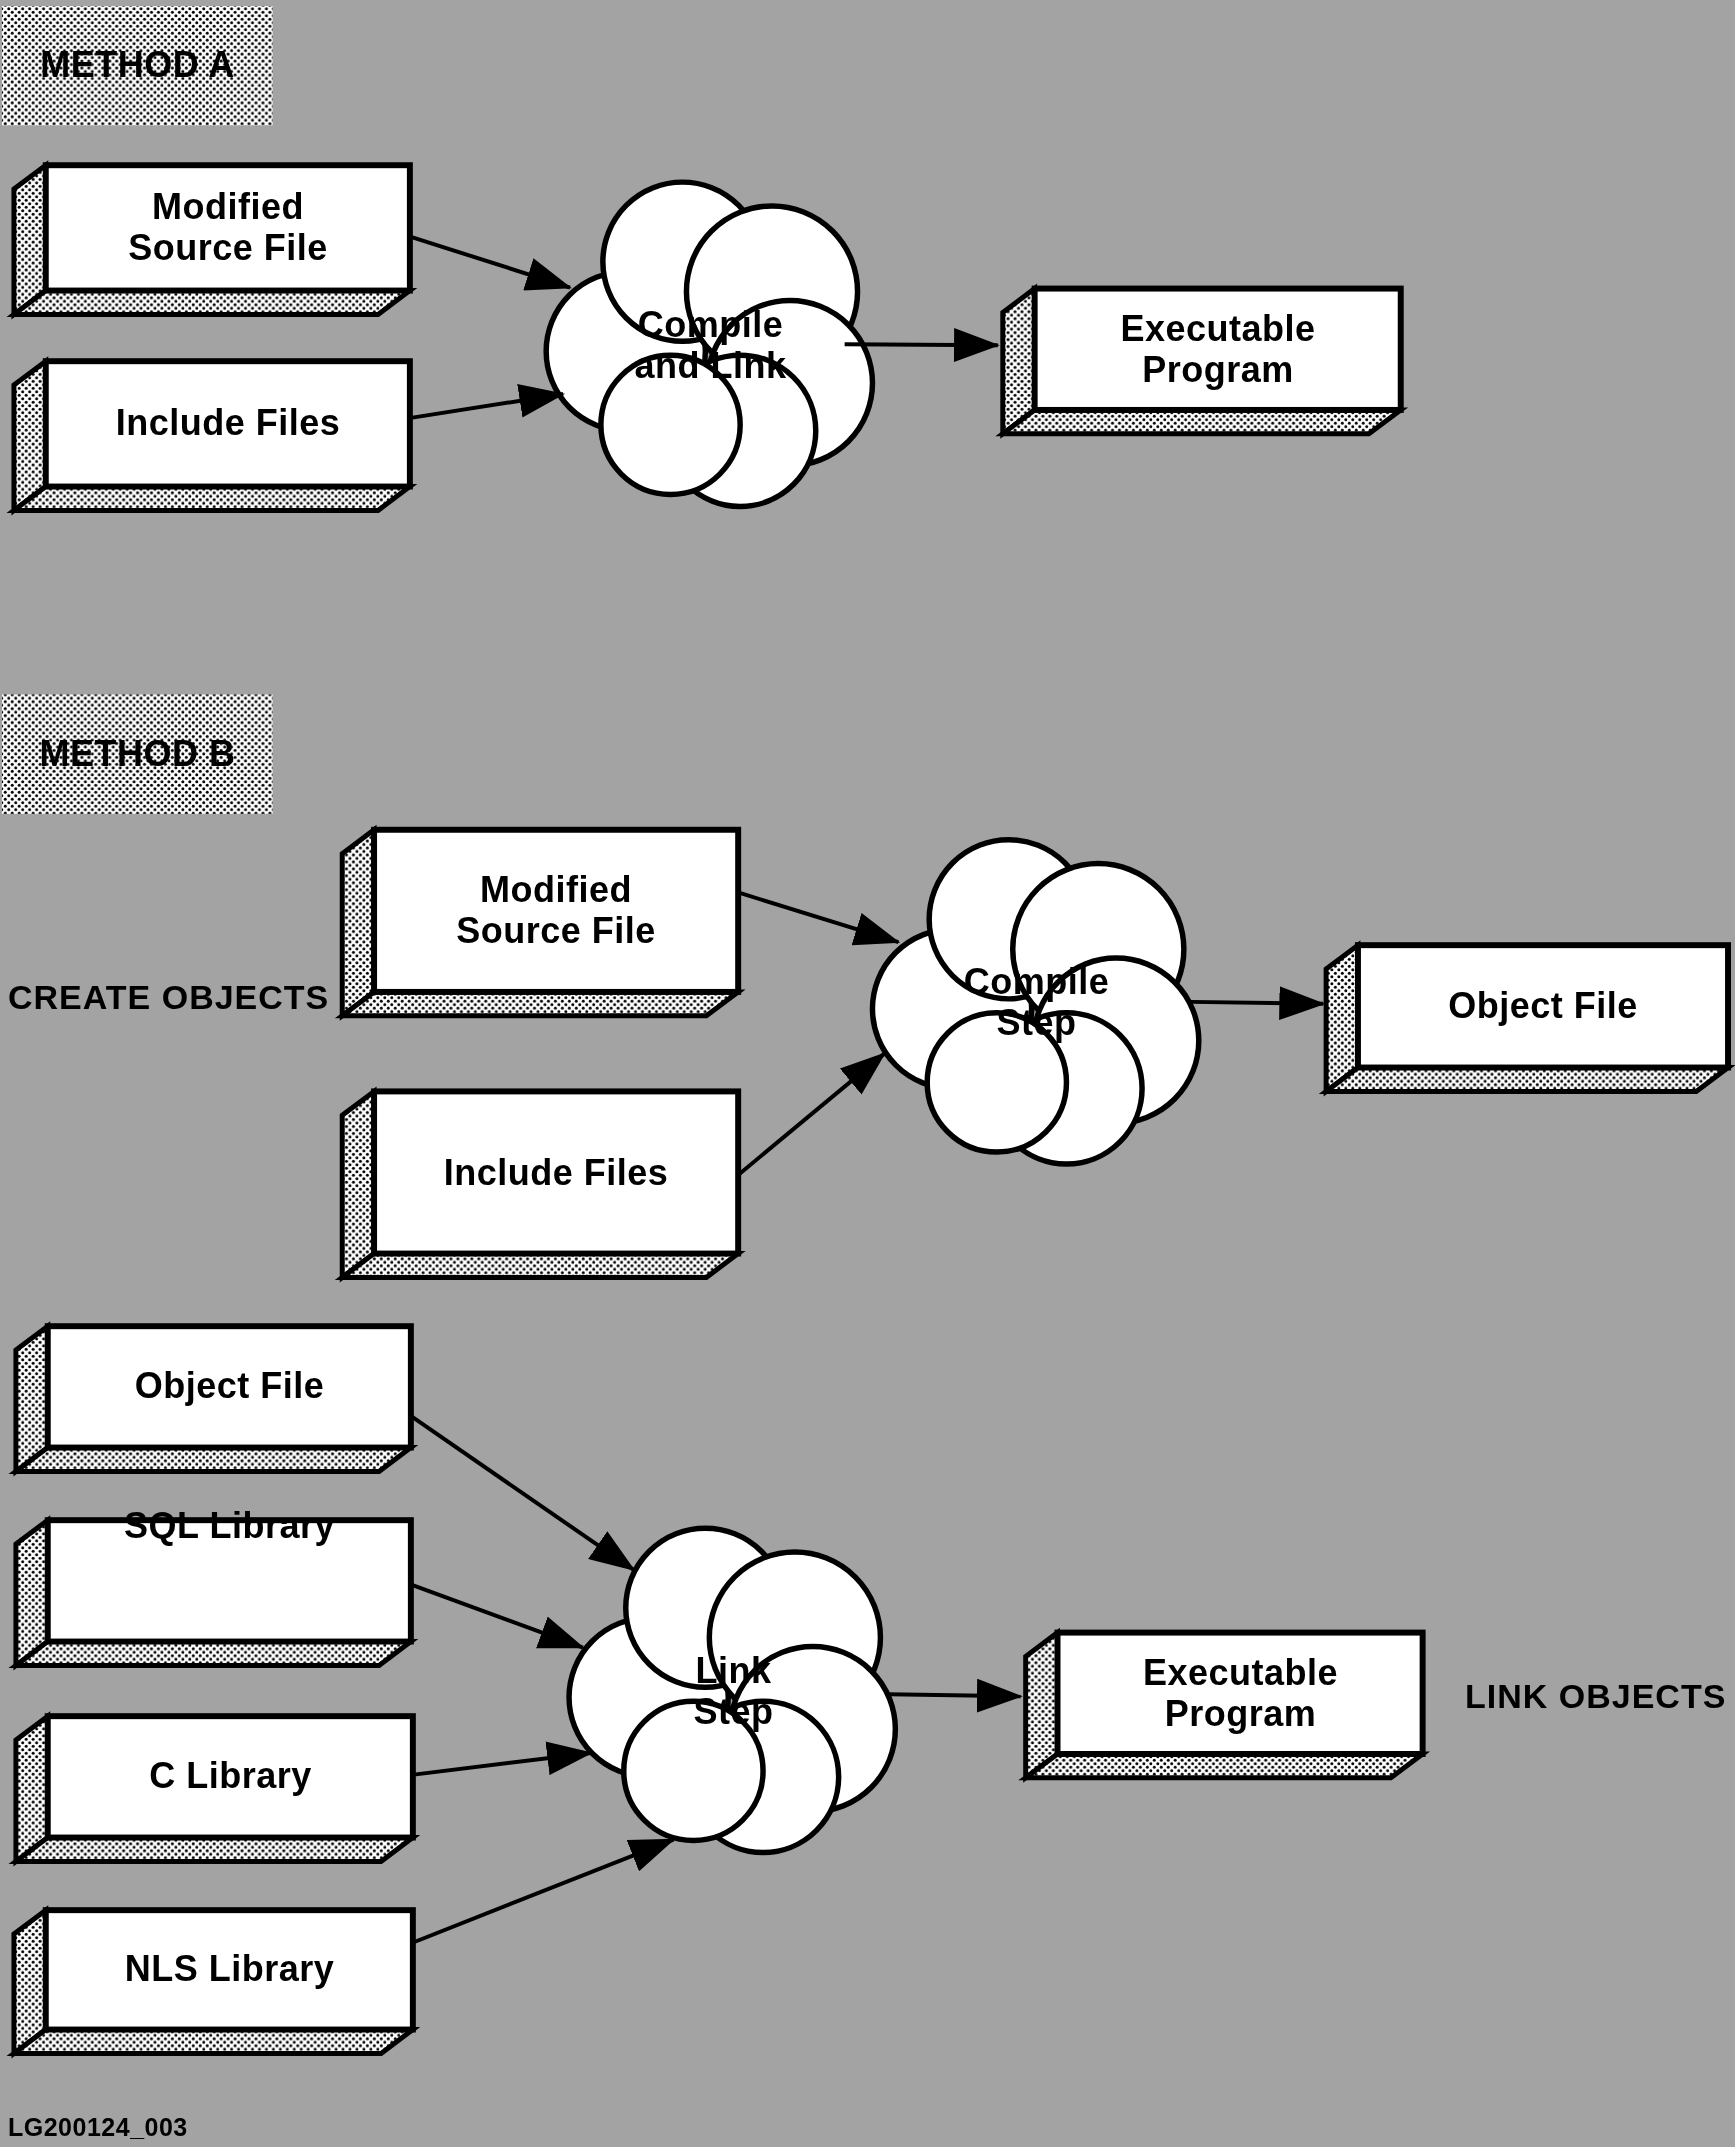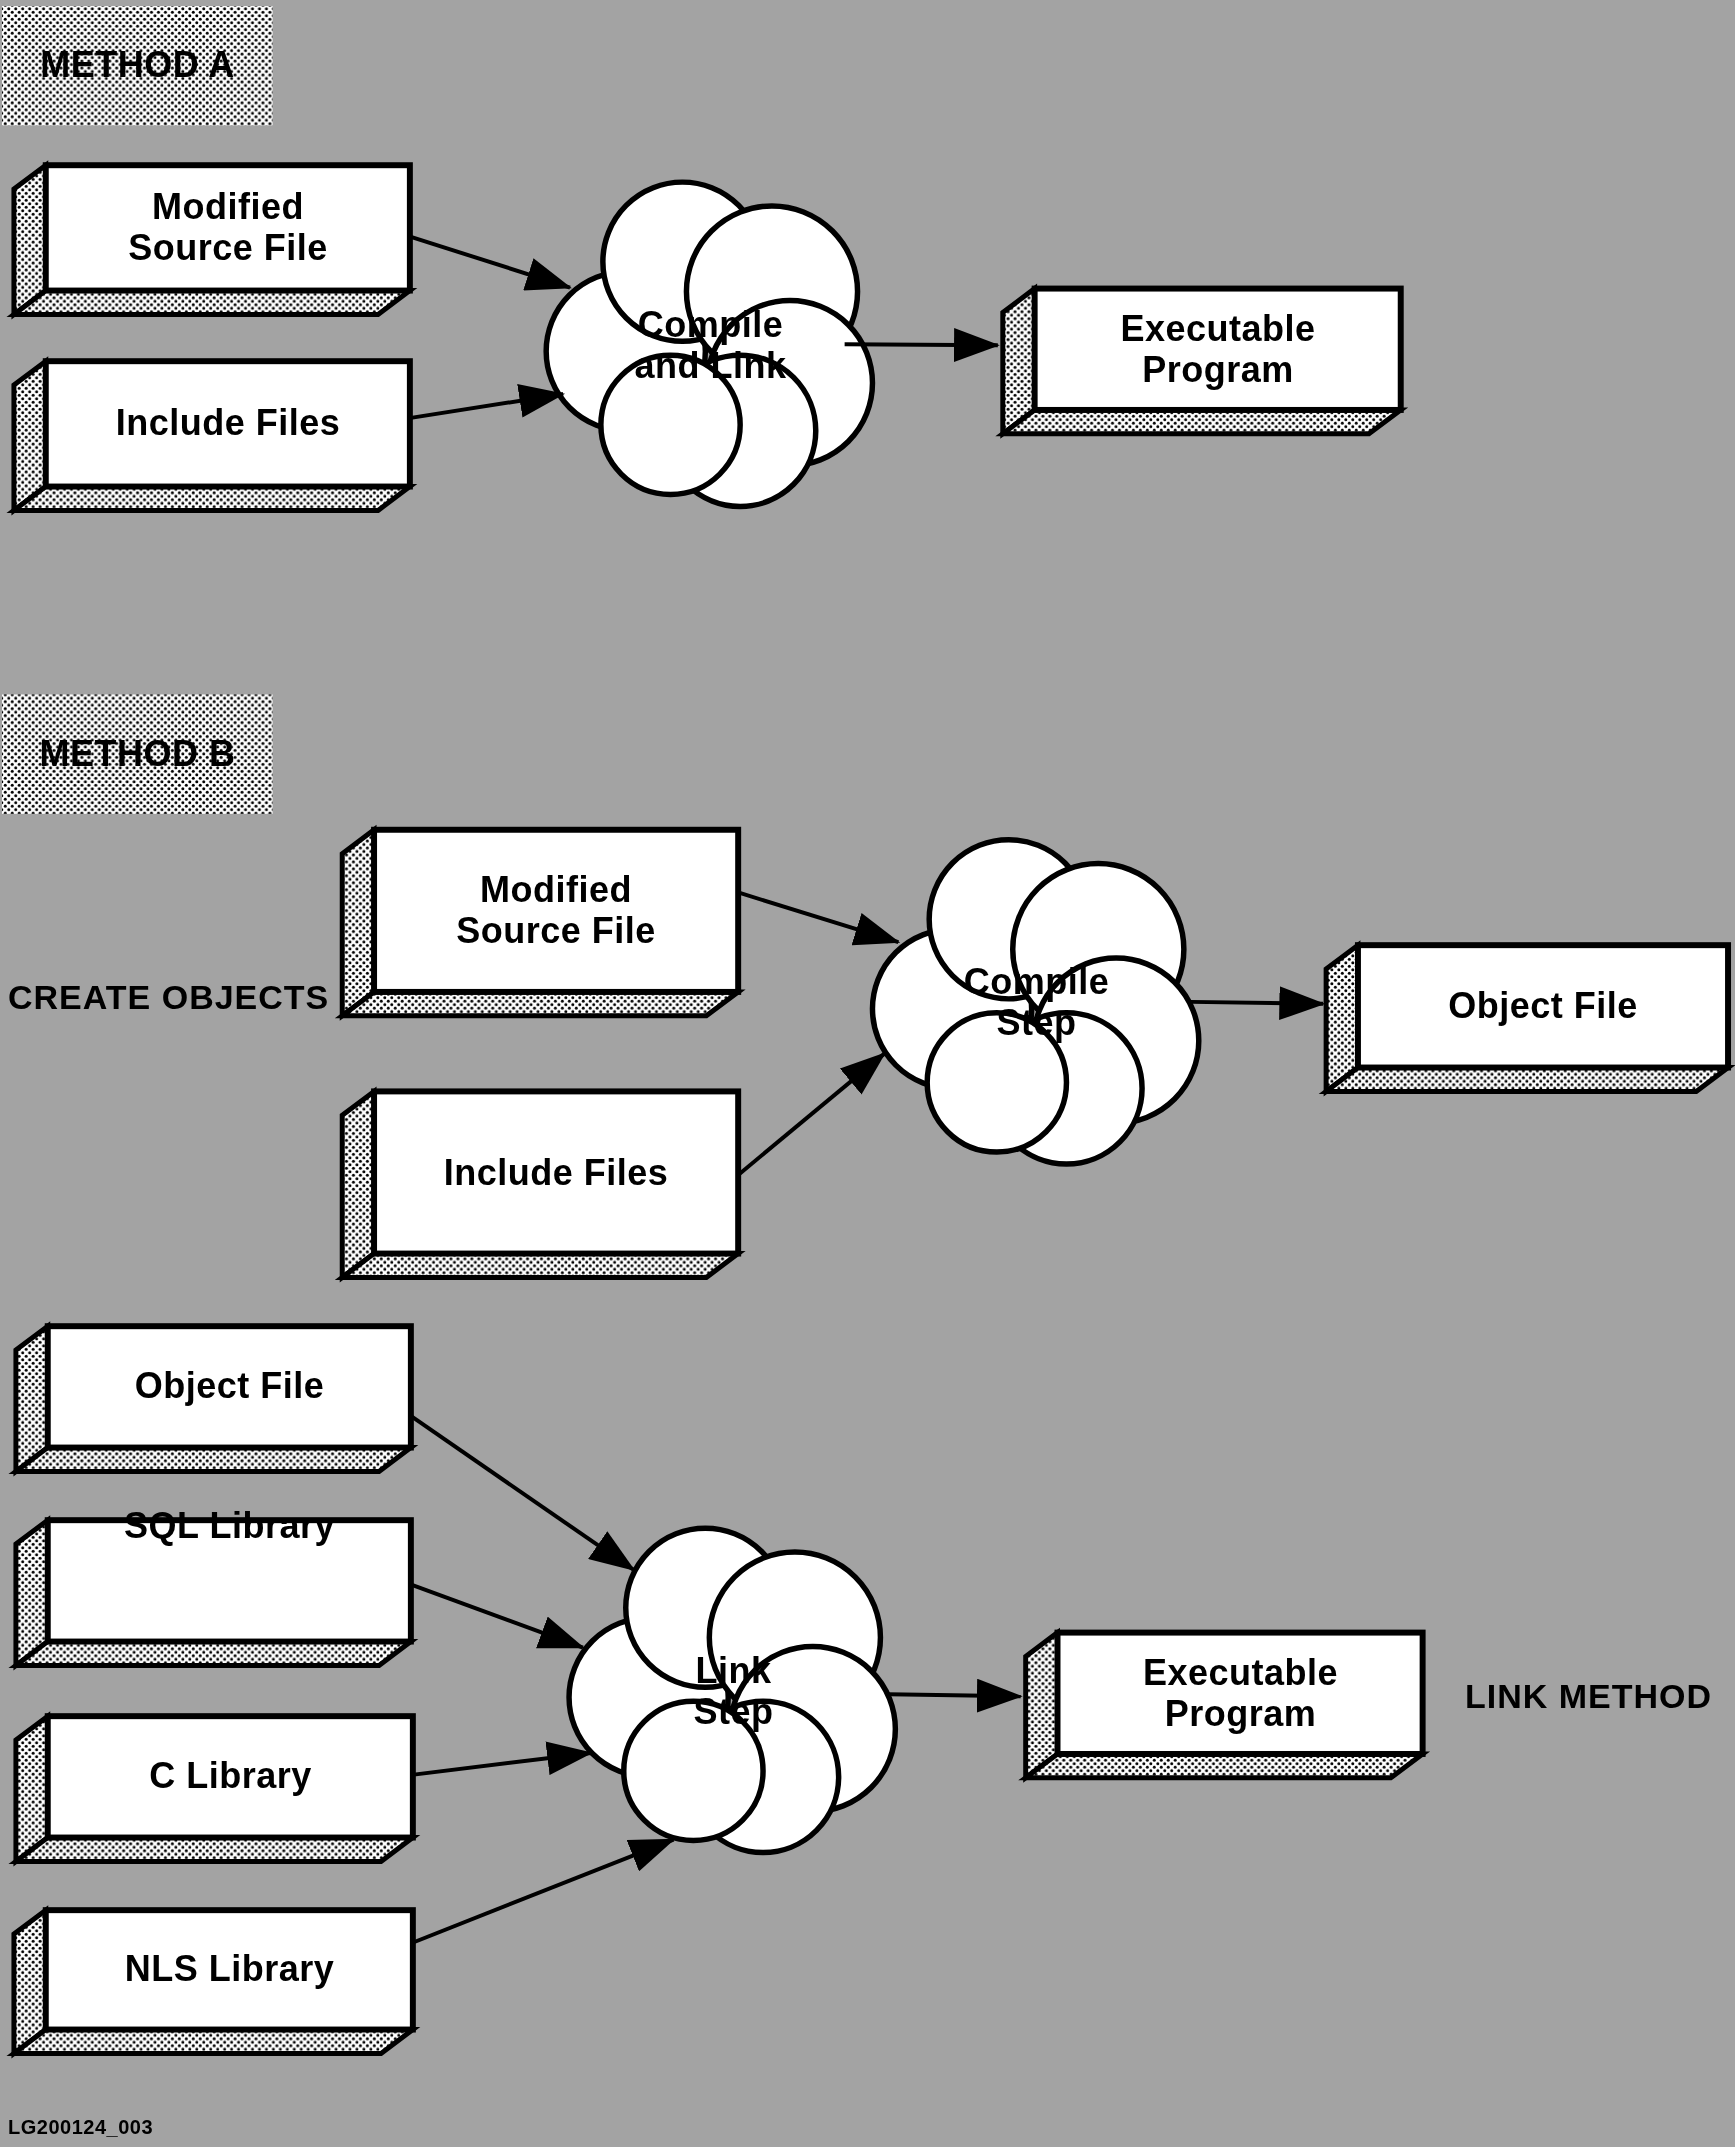--- a/index.html
+++ b/index.html
@@ -21,21 +21,21 @@
     text-align: center;
     font-weight: 700;
     font-size: 36px;
     line-height: 1.13;
     white-space: pre-line;
     color: #000;
     letter-spacing: 0.5px;
   }
   .t.left { justify-content: flex-start; text-align: center; }
   .t.s34 { font-size: 34px; letter-spacing: 1px; }
-  .t.footer { font-size: 20px; letter-spacing: 0.5px; }
+  .t.footer { font-size: 25px; letter-spacing: 0.5px; }
 </style>
 </head>
 <body>
 
 <div id="canvas">
 
   <svg id="art" width="1735" height="2147" viewBox="0 0 1744 2158">
     <defs>
       <pattern id="dots" width="7" height="7" patternUnits="userSpaceOnUse">
         <rect width="7" height="7" fill="#ffffff"></rect>
@@ -192,18 +192,18 @@
   <div class="t" style="left:48px; top:1716px; width:365px; height:121px;">C Library</div>
 
   <div class="t" style="left:46px; top:1910px; width:367px; height:119px;">NLS Library</div>
 
   <div class="t" style="left:614px; top:1628px; width:239px; height:127px;text-align:center;">Link
 Step</div>
 
   <div class="t" style="left:1058px; top:1633px; width:365px; height:121px;">Executable
 Program</div>
 
-  <div class="t s34 left" style="left:1465px; top:1674px; width:271px; height:44px;">LINK METHOD</div>
+  <div class="t s34 left" style="left:1465px; top:1674px; width:271px; height:44px;">LINK OBJECTS</div>
 
   <div class="t footer left" style="left:8px; top:2109px; width:318px; height:36px;">LG200124_003</div>
 
 </div>
 
 
 </body></html>

